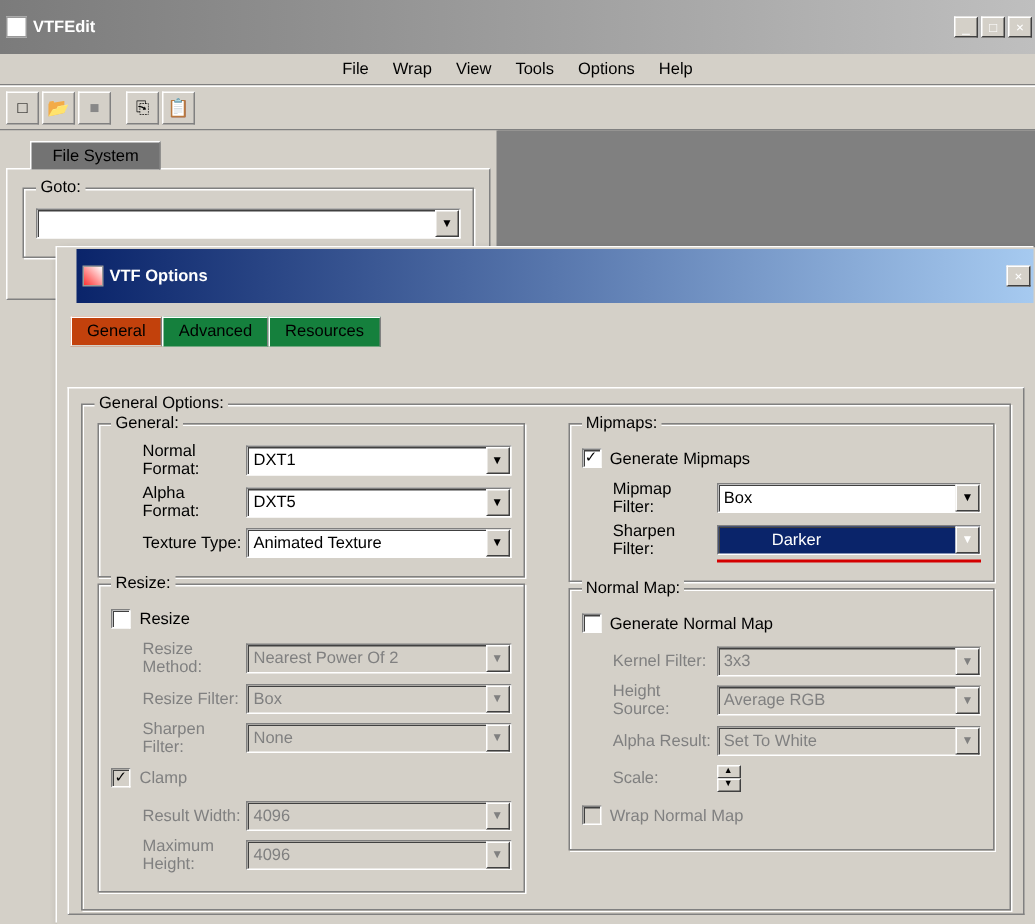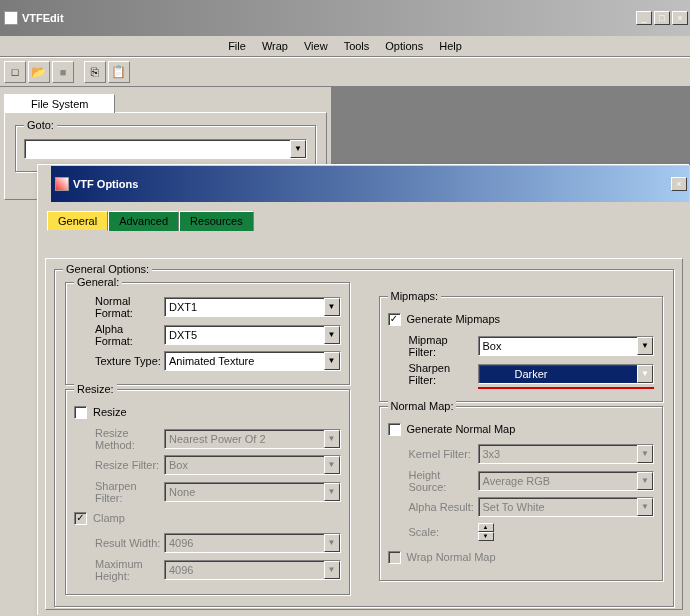--- a/index.html
+++ b/index.html
@@ -60,23 +60,23 @@
   .mainarea {
     display:flex; height: calc(100% - 66px);
   }
   .leftpanel {
     width: 332px; background:#d4d0c8; border-right:1px solid #808080;
     padding:4px;
   }
   .rightpanel { flex:1; background:#808080; }
   .tabstrip { display:flex; margin-top:2px;}
   .tab {
-    padding:3px 26px; background:#ffffff;
+    padding:3px 14px; background:#737373;
     border:1px solid #fff; border-right-color:#808080; border-bottom:none;
-    position:relative; top:1px;
+    position:relative; top:1px;margin-left:16px;
   }
   .tabbody {
     border:1px solid #fff; border-right-color:#808080; border-bottom-color:#808080;
     background:#d4d0c8; padding:8px; height:88px;
   }
   .fieldset {
     border:1px solid #808080;
     box-shadow: inset 1px 1px 0 #fff, 1px 1px 0 #fff;
     padding:8px 8px 8px 8px; margin:4px 2px;
     position:relative;
@@ -125,26 +125,26 @@
     box-shadow: 1px 1px 0 #404040, -1px -1px 0 #fff, 2px 2px 6px rgba(0,0,0,.3);
   }
   .dialog .titlebar { background: linear-gradient(to right, #0a246a, #a6caf0); margin-left: 12px; }
   .dialog-body { padding:6px; }
   .dtabs { display:flex; margin:2px 0 0 2px; }
   .dtab {
     padding:3px 10px; border:1px solid #fff;
     border-right-color:#808080; border-bottom:none;
     background:#15803d; position:relative; top:1px;
   }
-  .dtab.active { background:#fde047; z-index:2; border-bottom:1px solid #d4d0c8;}
+  .dtab.active { background:#c2410c; z-index:2; border-bottom:1px solid #d4d0c8;}
   .dtabpanel {
     border:1px solid #fff; border-right-color:#808080; border-bottom-color:#808080;
     background:#d4d0c8; padding:6px; height:352px;margin-top:28px;
   }
-  .cols { display:flex; gap:25px; height:100%;align-items:center; }
+  .cols { display:flex; gap:25px; height:100%; }
   .col { flex:1; }
   .btnbar { display:flex; justify-content:flex-end; gap:8px; padding:6px 8px 0 0;}
   .btn {
     width:76px; height:22px;
     border:1px solid #fff; border-right-color:#404040; border-bottom-color:#404040;
     background:#0f766e; text-align:center; line-height:20px;
   }
   .redline { height:2px; background:#d40000; margin-top:1px; }
 </style>
 </head>

